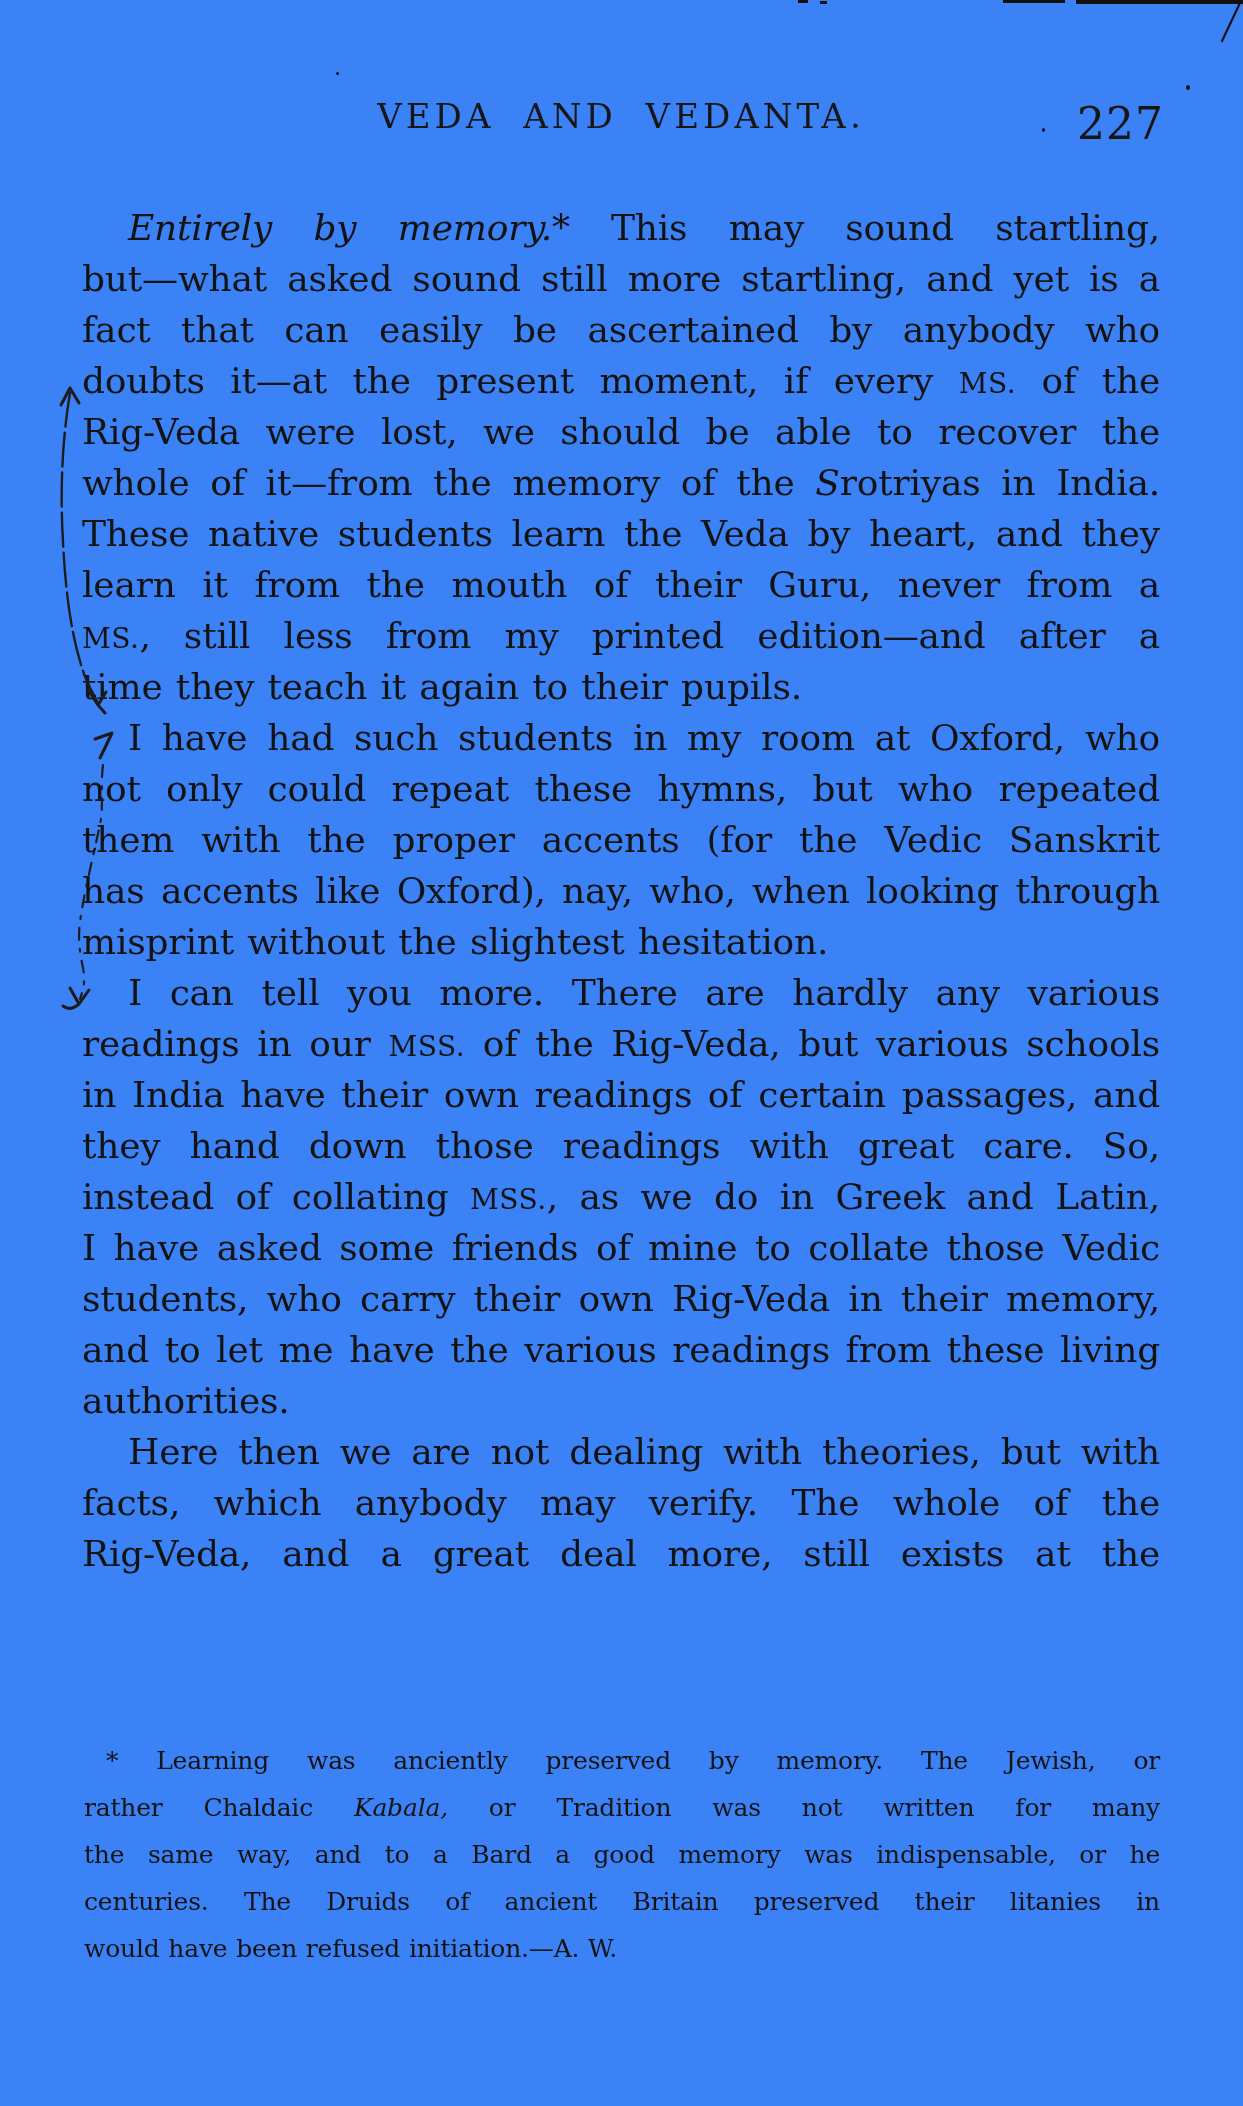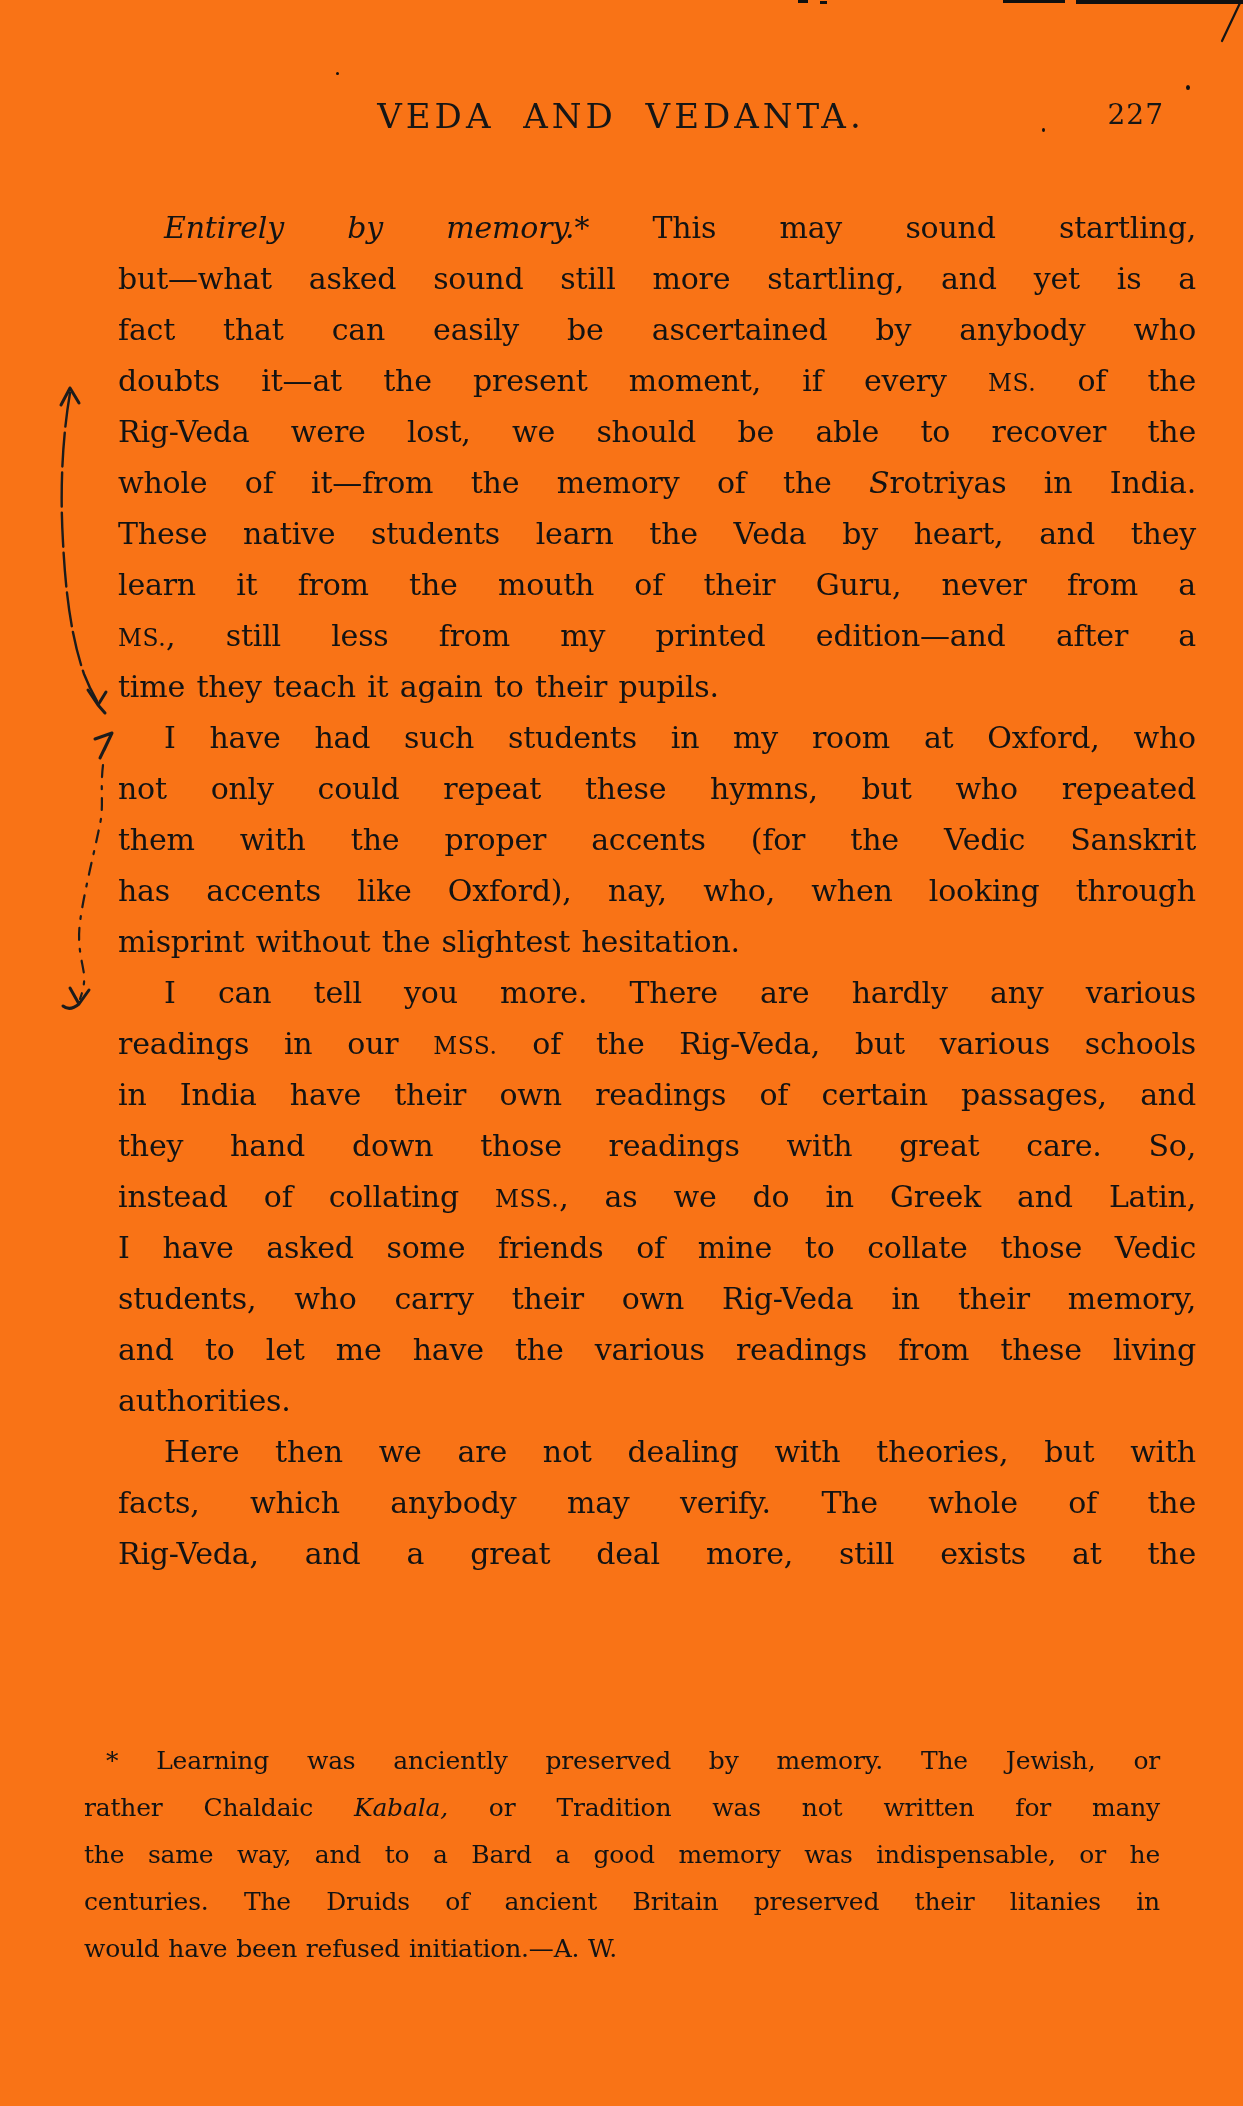--- a/index.html
+++ b/index.html
@@ -1,38 +1,38 @@
 <!DOCTYPE html>
 <html><head>
 <meta charset="utf-8">
 <style>
   html,body{margin:0;padding:0;background:#e8e8e8;}
   .page{
     position:relative;
     width:1243px;height:2106px;
-    background:#f97316;
+    background:#3b82f6;
     overflow:hidden;
     font-family:"DejaVu Serif", serif;
     color:#131313;
   }
   
   .running-head{position:absolute;top:96px;left:82px;width:1078px;height:52px;}
   .head-title{
     display:block;text-align:center;
     font-size:34px;letter-spacing:4px;word-spacing:14px;
     color:#161616;
   }
   .page-number{
     position:absolute;right:-4px;top:2px;
-    font-size:28px;letter-spacing:1px;color:#161616;
+    font-size:44px;letter-spacing:1px;color:#161616;
   }
   
   .body-text{
     position:absolute;top:202px;left:82px;width:1078px;
-    font-size:30px;line-height:51px;letter-spacing:-0.2px;word-spacing:2px;margin-left:36px;
+    font-size:36px;line-height:51px;letter-spacing:-0.2px;word-spacing:2px;
   }
   .line{
     height:51px;overflow:visible;white-space:nowrap;
     text-align:justify;text-align-last:justify;
   }
   .line.flush{text-align-last:left;}
   .line.indent{padding-left:46px;}
   .line span{white-space:normal;}
   .it{font-style:italic;}
   .sc{font-size:0.78em;letter-spacing:0.5px;}

